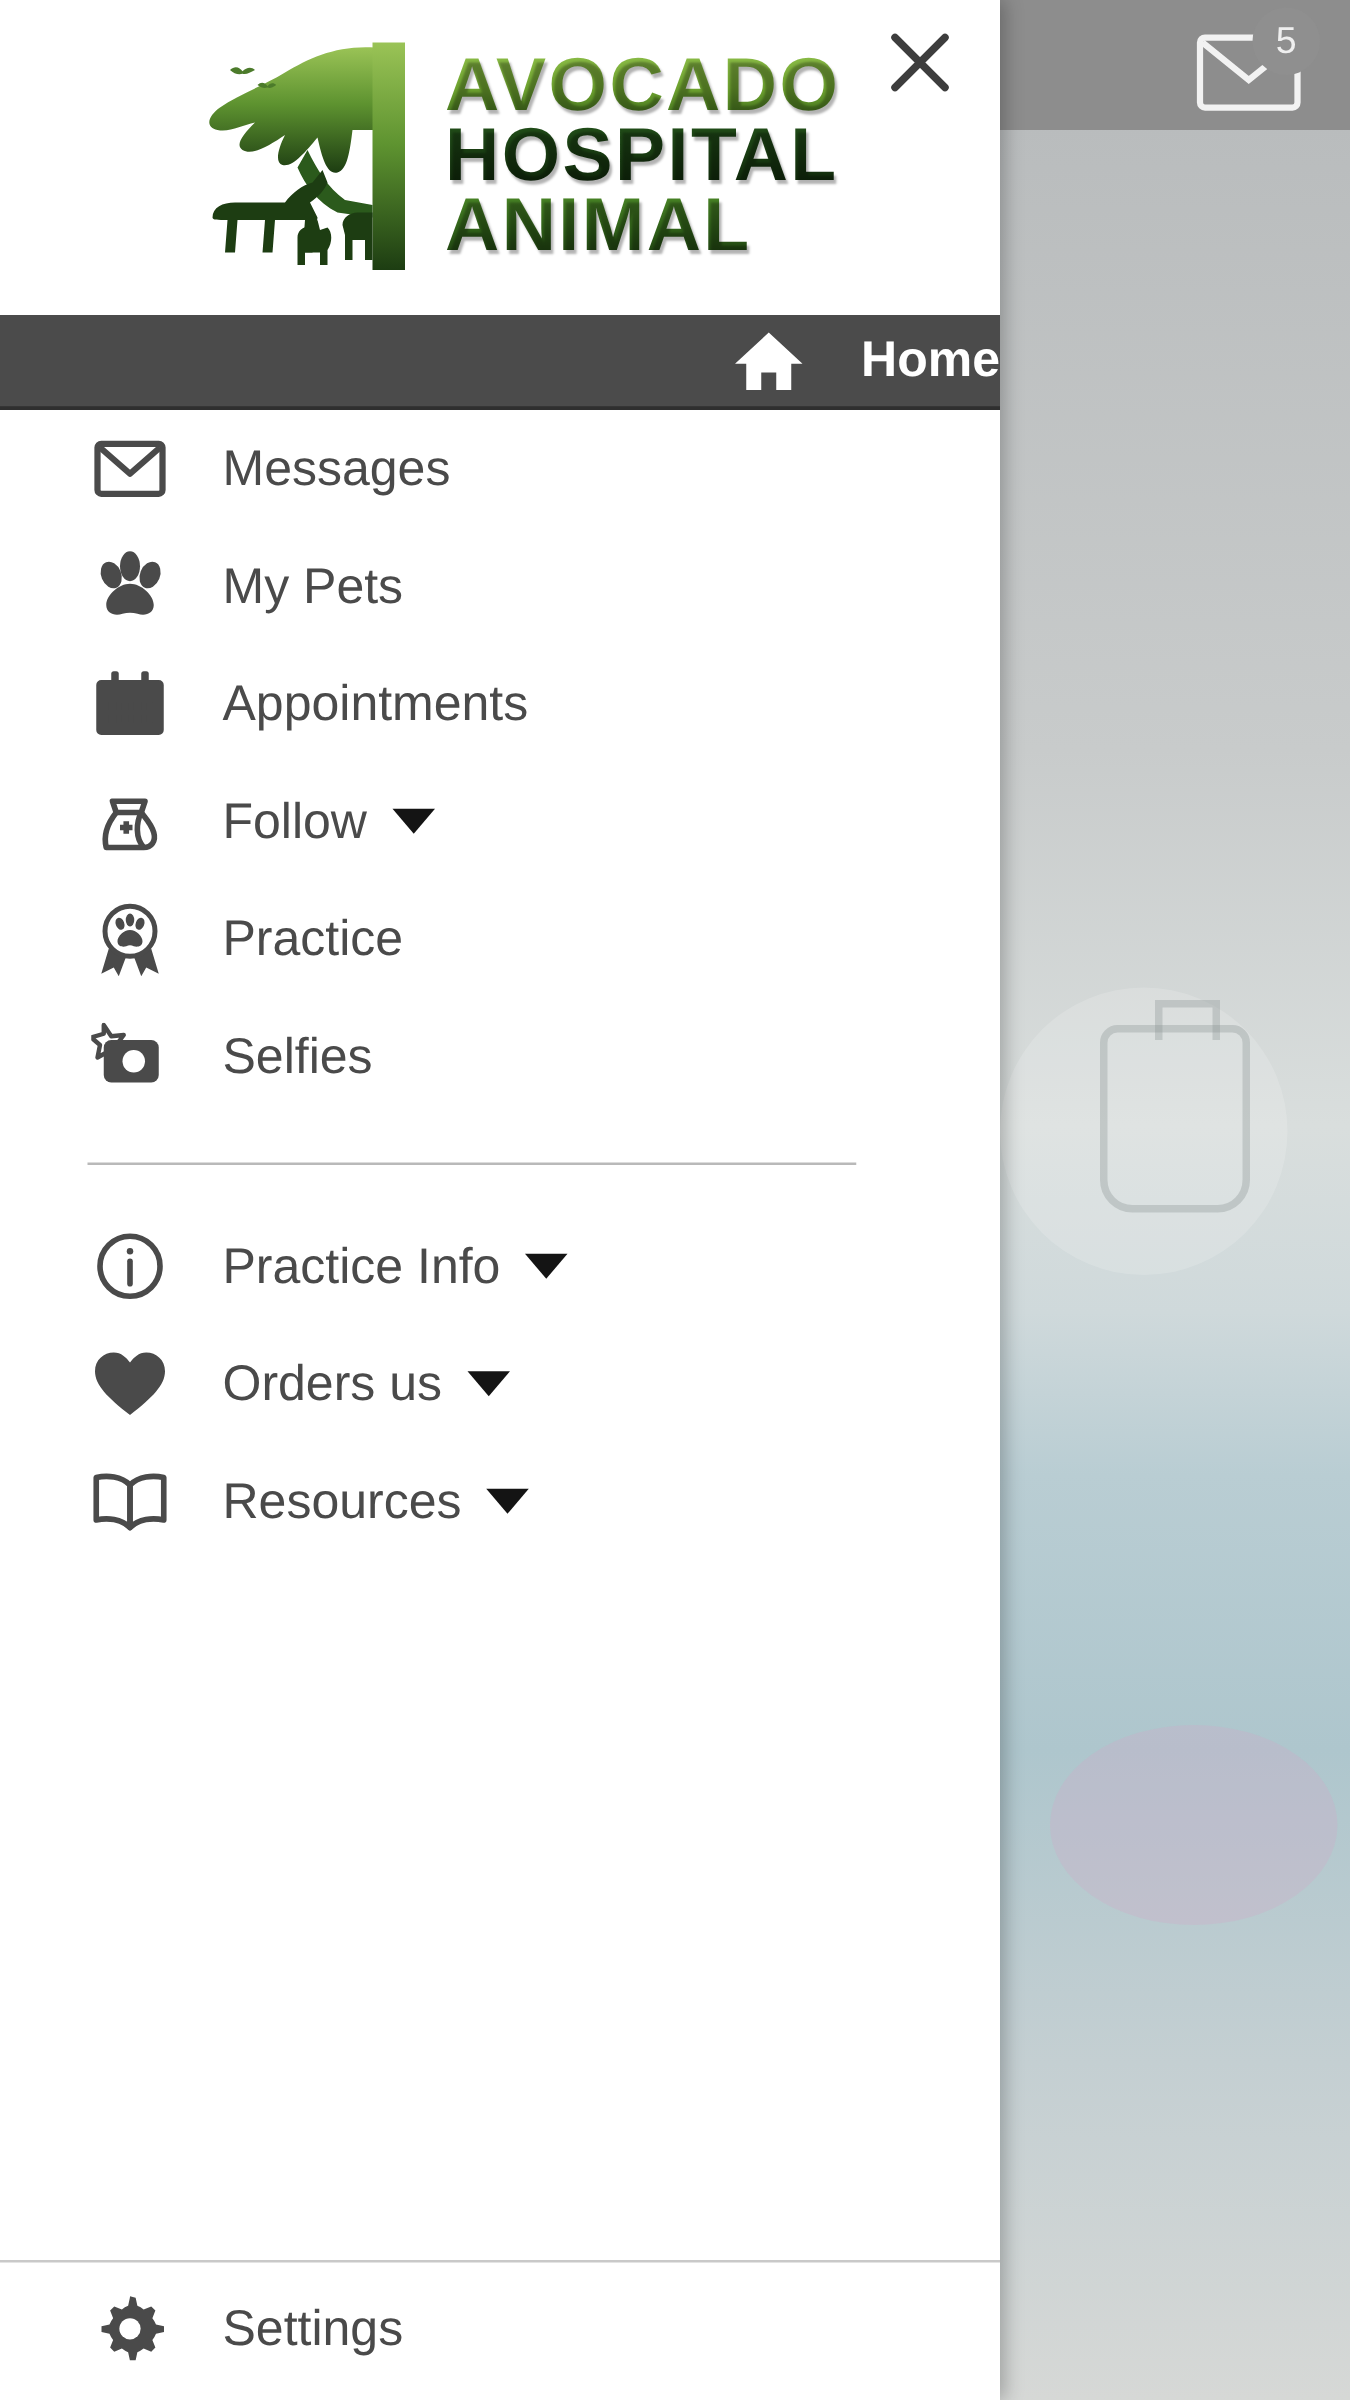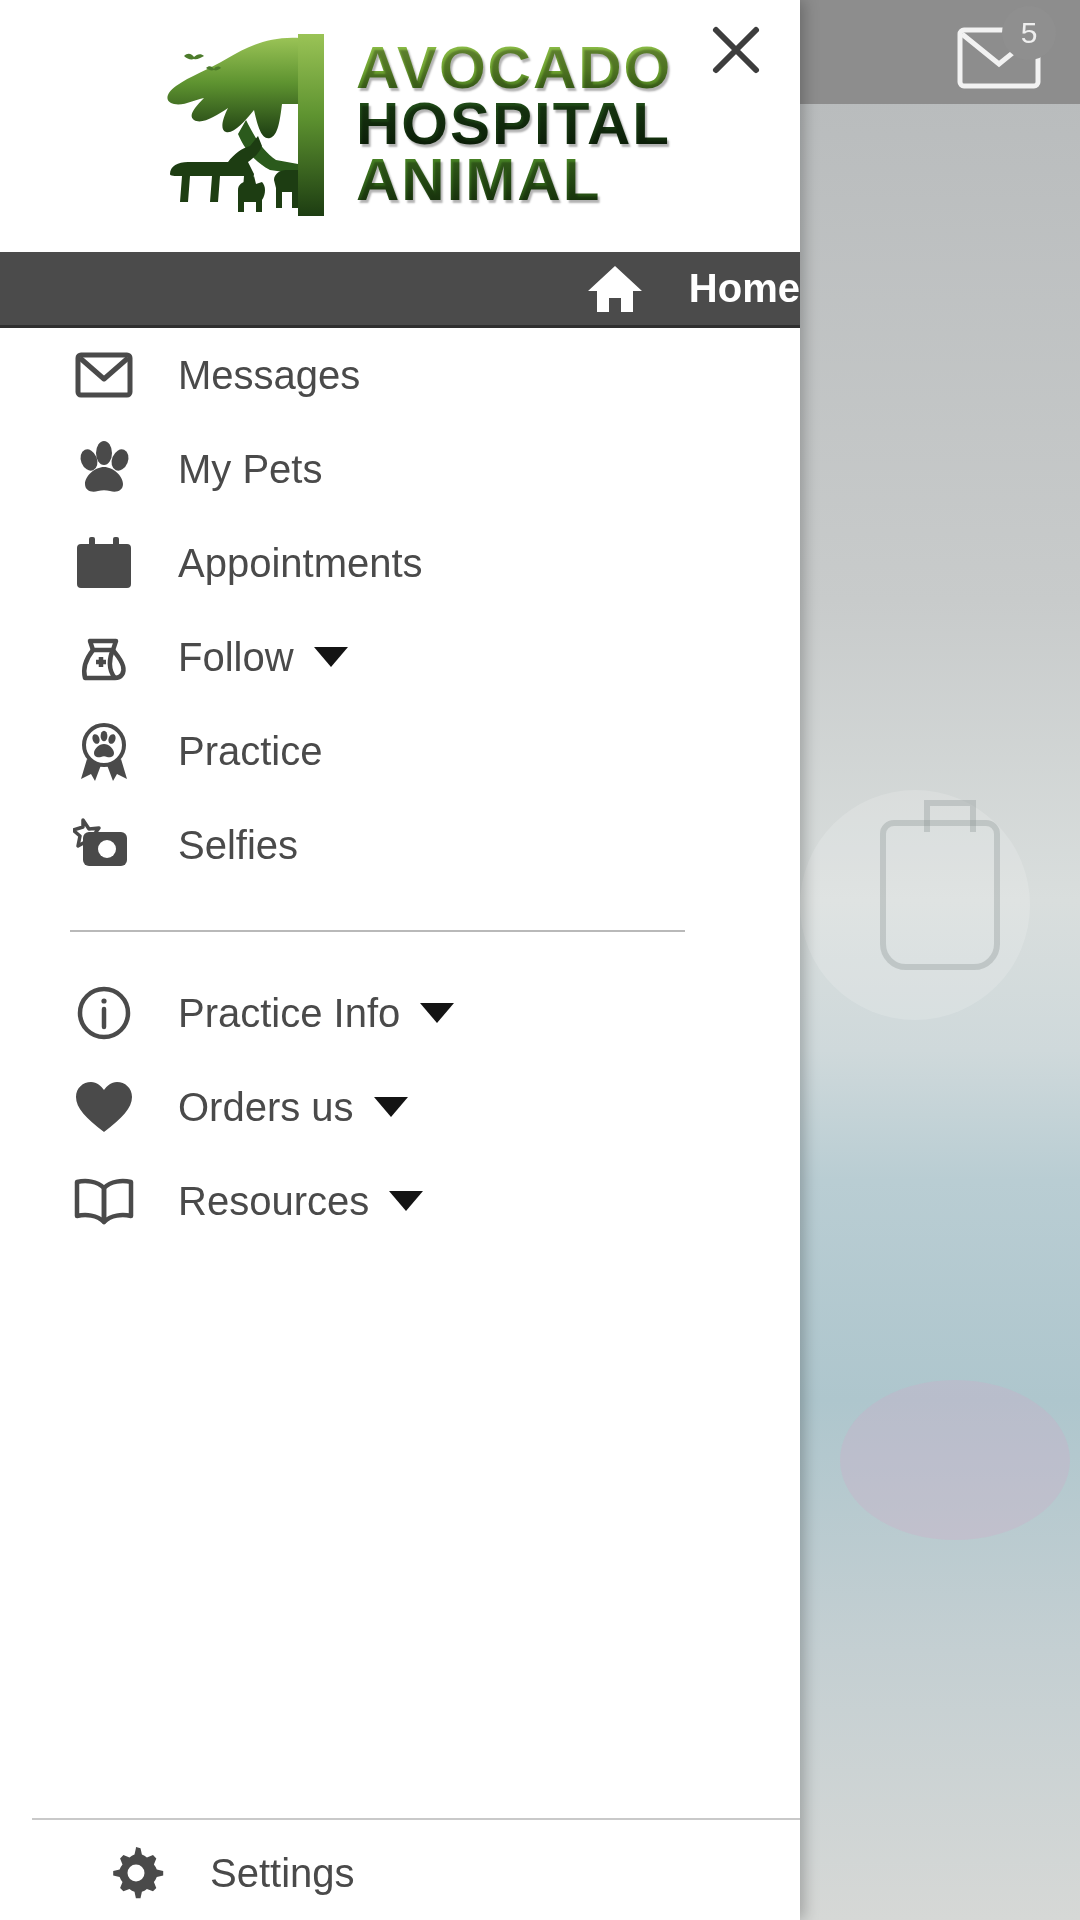--- a/index.html
+++ b/index.html
@@ -171,22 +171,21 @@
   .nav-divider {
     height: 2px; background: #b9b9b9;
     margin: 38px 115px 34px 70px;
   }
 
   
   #nav-footer {
     flex: 0 0 auto;
     border-top: 2px solid #c9c9c9;
     padding-top: 6px;
-    padding-bottom: 0;
-    margin-left: 32px;
+    padding-bottom: 10px;
   }
 </style>
 </head>
 <body>
 
 <div id="screen">
 
   <div id="bg-app">
     <div id="bg-topbar"></div>
 

